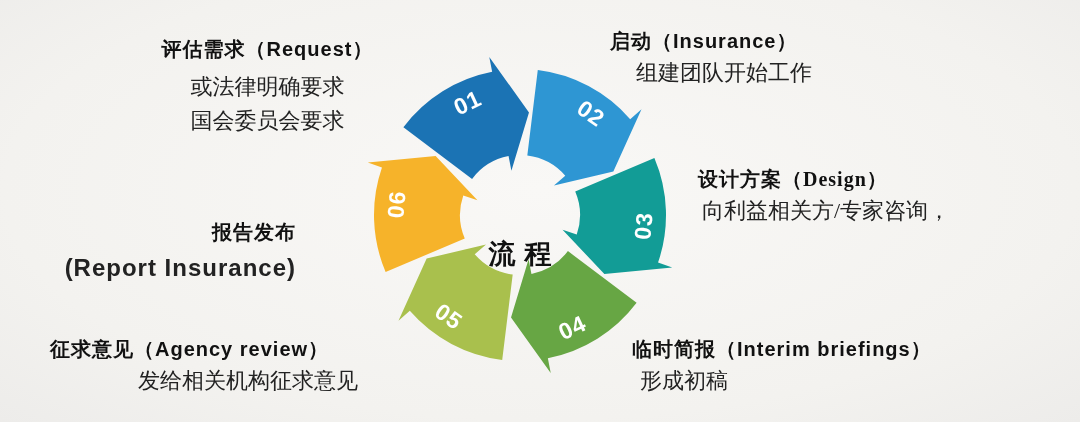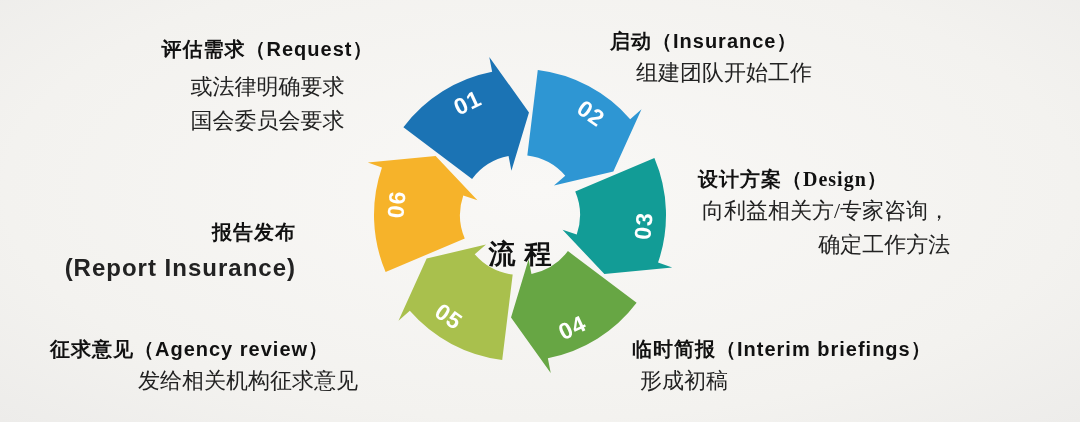--- a/index.html
+++ b/index.html
@@ -73,21 +73,20 @@
   </div>
 
   <div class="label initiating">
     <div class="title">启动（Insurance）</div>
     <div class="line">组建团队开始工作</div>
   </div>
 
   <div class="label design">
     <div class="title">设计方案（Design）</div>
     <div class="line">向利益相关方/专家咨询，</div>
-    <div class="line">确定工作方法</div>
   </div>
 
   <div class="label interim">
     <div class="title">临时简报（Interim briefings）</div>
     <div class="line">形成初稿</div>
   </div>
 
   <div class="label agency">
     <div class="title">征求意见（Agency review）</div>
     <div class="line">发给相关机构征求意见</div>

